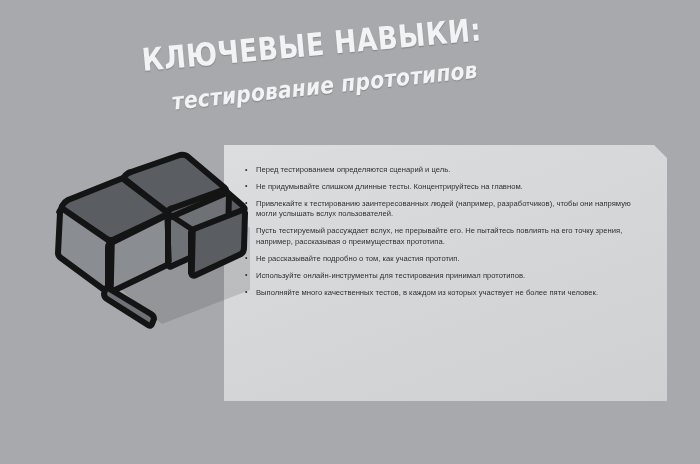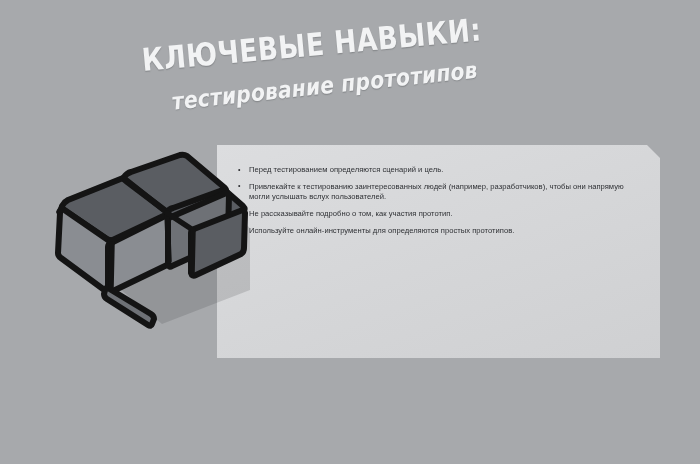--- a/index.html
+++ b/index.html
@@ -52,24 +52,24 @@
     font-weight: 700;
     font-style: italic;
     letter-spacing: 0.3px;
     transform: rotate(-6deg) scaleY(1.1) scaleX(0.96);
     transform-origin: left center;
   }
 
   
   #panel {
     position: absolute;
-    left: 217px;
+    left: 224px;
     top: 145px;
     width: 443px;
-    height: 213px;
+    height: 256px;
     background: linear-gradient(160deg, #dcdddf 0%, #d6d7d9 45%, #cfd0d2 100%);
     clip-path: polygon(0 0, calc(100% - 13px) 0, 100% 13px, 100% 100%, 0 100%);
     box-shadow: 0 1px 3px rgba(60,62,66,0.18);
   }
   #bullet-list {
     position: absolute;
     left: 21px;
     top: 20px;
     width: 404px;
     margin: 0;
@@ -117,23 +117,26 @@
 <div id="slide">
 
   <div id="heading">
     <div class="title-line" id="title-main">КЛЮЧЕВЫЕ НАВЫКИ:</div>
     <div class="title-line" id="title-sub">тестирование прототипов</div>
   </div>
 
   <div id="panel">
     <ul id="bullet-list">
       <li class="bullet-item">Перед тестированием определяются сценарий и цель.</li>
+      <li class="bullet-item">Не придумывайте слишком длинные тесты. Концентрируйтесь на главном.</li>
       <li class="bullet-item">Привлекайте к тестированию заинтересованных людей (например, разработчиков), чтобы они напря­мую могли услышать вслух пользователей.</li>
+      <li class="bullet-item">Пусть тестируемый рассуждает вслух, не прерывайте его. Не пытайтесь повлиять на его точку зре­ния, например, рассказывая о преимуществах прототипа.</li>
       <li class="bullet-item">Не рассказывайте подробно о том, как участия прототип.</li>
-      <li class="bullet-item">Используйте онлайн-инструменты для определяются простых прототипов.</li>
+      <li class="bullet-item">Используйте онлайн-инструменты для тестирования принимал прототипов.</li>
+      <li class="bullet-item">Выполняйте много качественных тестов, в каждом из которых участвует не более пяти человек.</li>
     </ul>
   </div>
 
   <div id="cube-art">
     <svg viewBox="0 0 230 200" xmlns="http://www.w3.org/2000/svg">
 
       <g opacity="0.16">
         <path d="M60 72 L150 40 L208 88 L208 150 L120 184 L60 134 Z" fill="#2e3034" transform="translate(14,12)"></path>
       </g>
 

